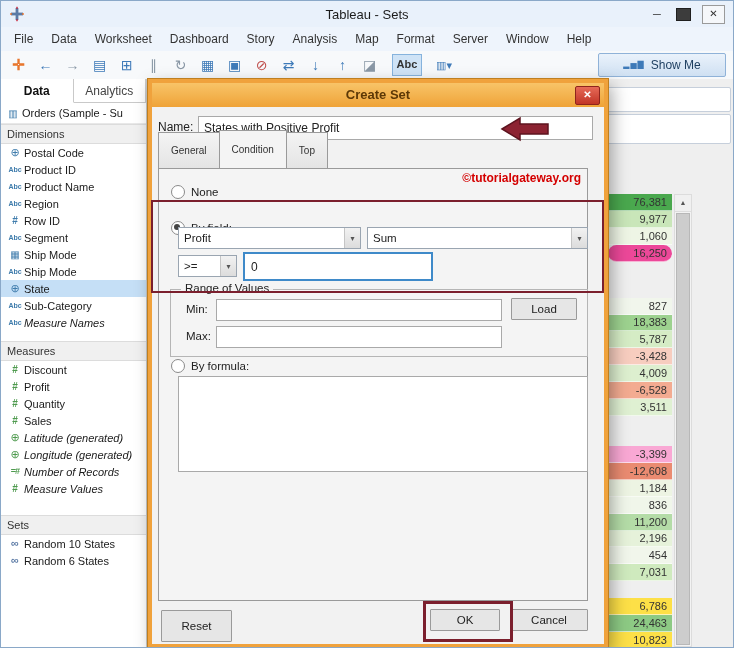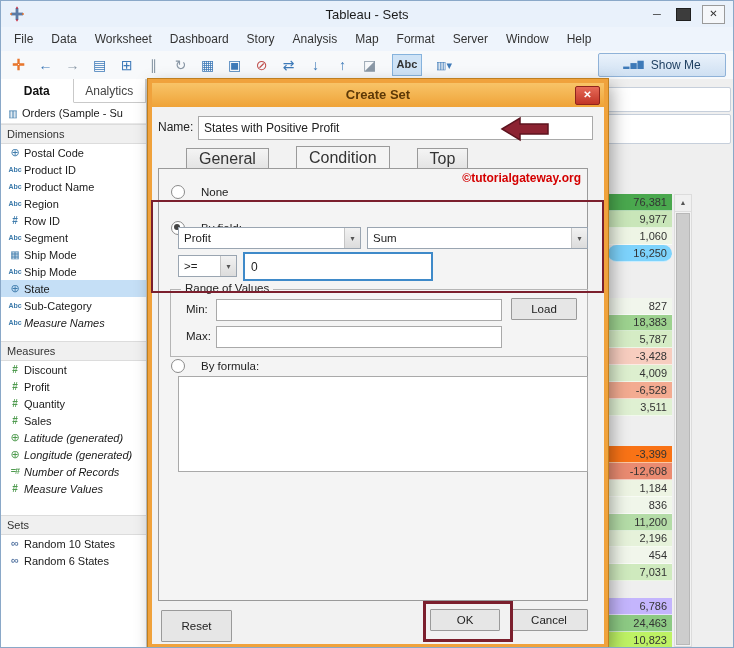--- a/index.html
+++ b/index.html
@@ -73,26 +73,26 @@
           box-shadow:4px 6px 16px rgba(0,0,0,.35);z-index:10;}
   .dlg-header{height:24px;background:linear-gradient(#f8c468,#efa338);position:relative;}
   .dlg-title{position:absolute;left:0;right:0;top:4px;text-align:center;font-size:13px;font-weight:bold;color:#5d3806;}
   .dlg-close{position:absolute;right:4px;top:3px;width:23px;height:17px;background:linear-gradient(#e66a57,#c13527);
              border:1px solid #8e241c;border-radius:2px;color:#fff;font-size:10px;font-weight:bold;text-align:center;line-height:16px;z-index:2;}
   .dlg-body{position:absolute;left:0;top:24px;right:0;bottom:0;}
   .nm-label{position:absolute;left:6px;top:13px;font-size:12px;color:#222;}
   .nm-input{position:absolute;left:46px;top:9px;width:388px;height:22px;background:#fff;border:1px solid #a9a9a9;
             display:flex;align-items:center;padding-left:5px;font-size:12px;color:#222;}
   .tabs-row{position:absolute;left:6px;top:40px;display:flex;align-items:flex-end;height:21px;}
-  .dtab{height:19px;padding:0 12px;font-size:16px;color:#333;background:linear-gradient(#f4f4f4,#e4e4e4);
-        border:1px solid #9a9a9a;border-bottom:none;display:flex;align-items:center;margin-right:-1px;margin-left:28px;}
+  .dtab{height:19px;padding:8px 12px;font-size:10px;color:#333;background:linear-gradient(#f4f4f4,#e4e4e4);
+        border:1px solid #9a9a9a;border-bottom:none;display:flex;align-items:center;margin-right:-1px;}
   .dtab.active{height:21px;background:#f4f4f4;z-index:2;position:relative;}
   .tab-panel{position:absolute;left:6px;top:61px;width:428px;height:431px;background:#f4f4f4;border:1px solid #9a9a9a;}
   .watermark{position:absolute;right:6px;top:2px;font-size:12px;font-weight:bold;color:var(--watermark-red,#d40000);}
-  .radio-row{position:absolute;display:flex;align-items:center;gap:16px;}
+  .radio-row{position:absolute;display:flex;align-items:center;gap:6px;}
   .r-none{left:12px;top:16px;} .r-byfield{left:12px;top:52px;} .r-formula{left:12px;top:190px;}
   .radio{width:12px;height:12px;border:1px solid #8a8a8a;border-radius:50%;background:#fff;position:relative;flex:0 0 12px;}
   .radio.sel::after{content:"";position:absolute;left:2px;top:2px;width:6px;height:6px;border-radius:50%;background:#444;}
   .rlabel{font-size:11.5px;color:#222;}
   .combo{position:absolute;height:20px;background:#fff;border:1px solid #9aa5b1;display:flex;align-items:stretch;}
   .cval{flex:1;font-size:11.5px;color:#222;padding-left:5px;display:flex;align-items:center;overflow:hidden;white-space:nowrap;}
   .carrow{width:15px;font-size:8px;color:#555;background:linear-gradient(#f2f2f2,#dcdcdc);border-left:1px solid #c5c5c5;
           display:flex;align-items:center;justify-content:center;}
   .field-combo{left:19px;top:58px;width:181px;}
   .agg-combo{left:208px;top:58px;width:219px;}
@@ -290,39 +290,39 @@
 
   <div class="right-area">
     <div class="red-fragment"></div>
     <div class="shelf-card c1"></div>
     <div class="shelf-card c2"></div>
     <div class="values-col">
 
     <div class="vcell" style="background: rgb(74, 168, 78);">76,381</div>
         <div class="vcell" style="background: rgb(201, 230, 185);">9,977</div>
         <div class="vcell" style="background: rgb(238, 245, 229);">1,060</div>
-        <div class="vcell" style="background: #7dd3fc; border-radius: 10px;">16,250</div>
+        <div class="vcell" style="background: #ec4899; border-radius: 10px;">16,250</div>
         <div class="vcell" style="background: rgb(241, 246, 236); margin-top: 36px;">827</div>
         <div class="vcell" style="background: rgb(157, 210, 143);">18,383</div>
         <div class="vcell" style="background: rgb(213, 236, 197);">5,787</div>
         <div class="vcell" style="background: rgb(247, 205, 191);">-3,428</div>
         <div class="vcell" style="background: rgb(221, 239, 207);">4,009</div>
         <div class="vcell" style="background: rgb(243, 171, 145);">-6,528</div>
         <div class="vcell" style="background: rgb(223, 240, 210);">3,511</div>
-        <div class="vcell" style="background: #f97316; margin-top: 30px;">-3,399</div>
+        <div class="vcell" style="background: #f9a8d4; margin-top: 30px;">-3,399</div>
         <div class="vcell" style="background: rgb(234, 139, 113);">-12,608</div>
         <div class="vcell" style="background: rgb(237, 244, 227);">1,184</div>
         <div class="vcell" style="background: rgb(240, 246, 234);">836</div>
         <div class="vcell" style="background: rgb(180, 220, 167);">11,200</div>
         <div class="vcell" style="background: rgb(230, 242, 218);">2,196</div>
         <div class="vcell" style="background: rgb(241, 246, 235);">454</div>
         <div class="vcell" style="background: rgb(207, 234, 190);">7,031</div>
-        <div class="vcell" style="background: #c4b5fd; margin-top: 17px;">6,786</div>
+        <div class="vcell" style="background: #fde047; margin-top: 17px;">6,786</div>
         <div class="vcell" style="background: rgb(141, 202, 132);">24,463</div>
-        <div class="vcell" style="background: #bef264; padding-left: 47px;">10,823</div>
+        <div class="vcell" style="background: #fde047; padding-left: 47px;">10,823</div>
       </div>
     <div class="vscroll">
       <div class="vs-up">▲</div>
       <div class="vs-thumb"></div>
     </div>
   </div>
 
   <div class="dialog">
     <div class="dlg-header">
       <span class="dlg-title">Create Set</span>

